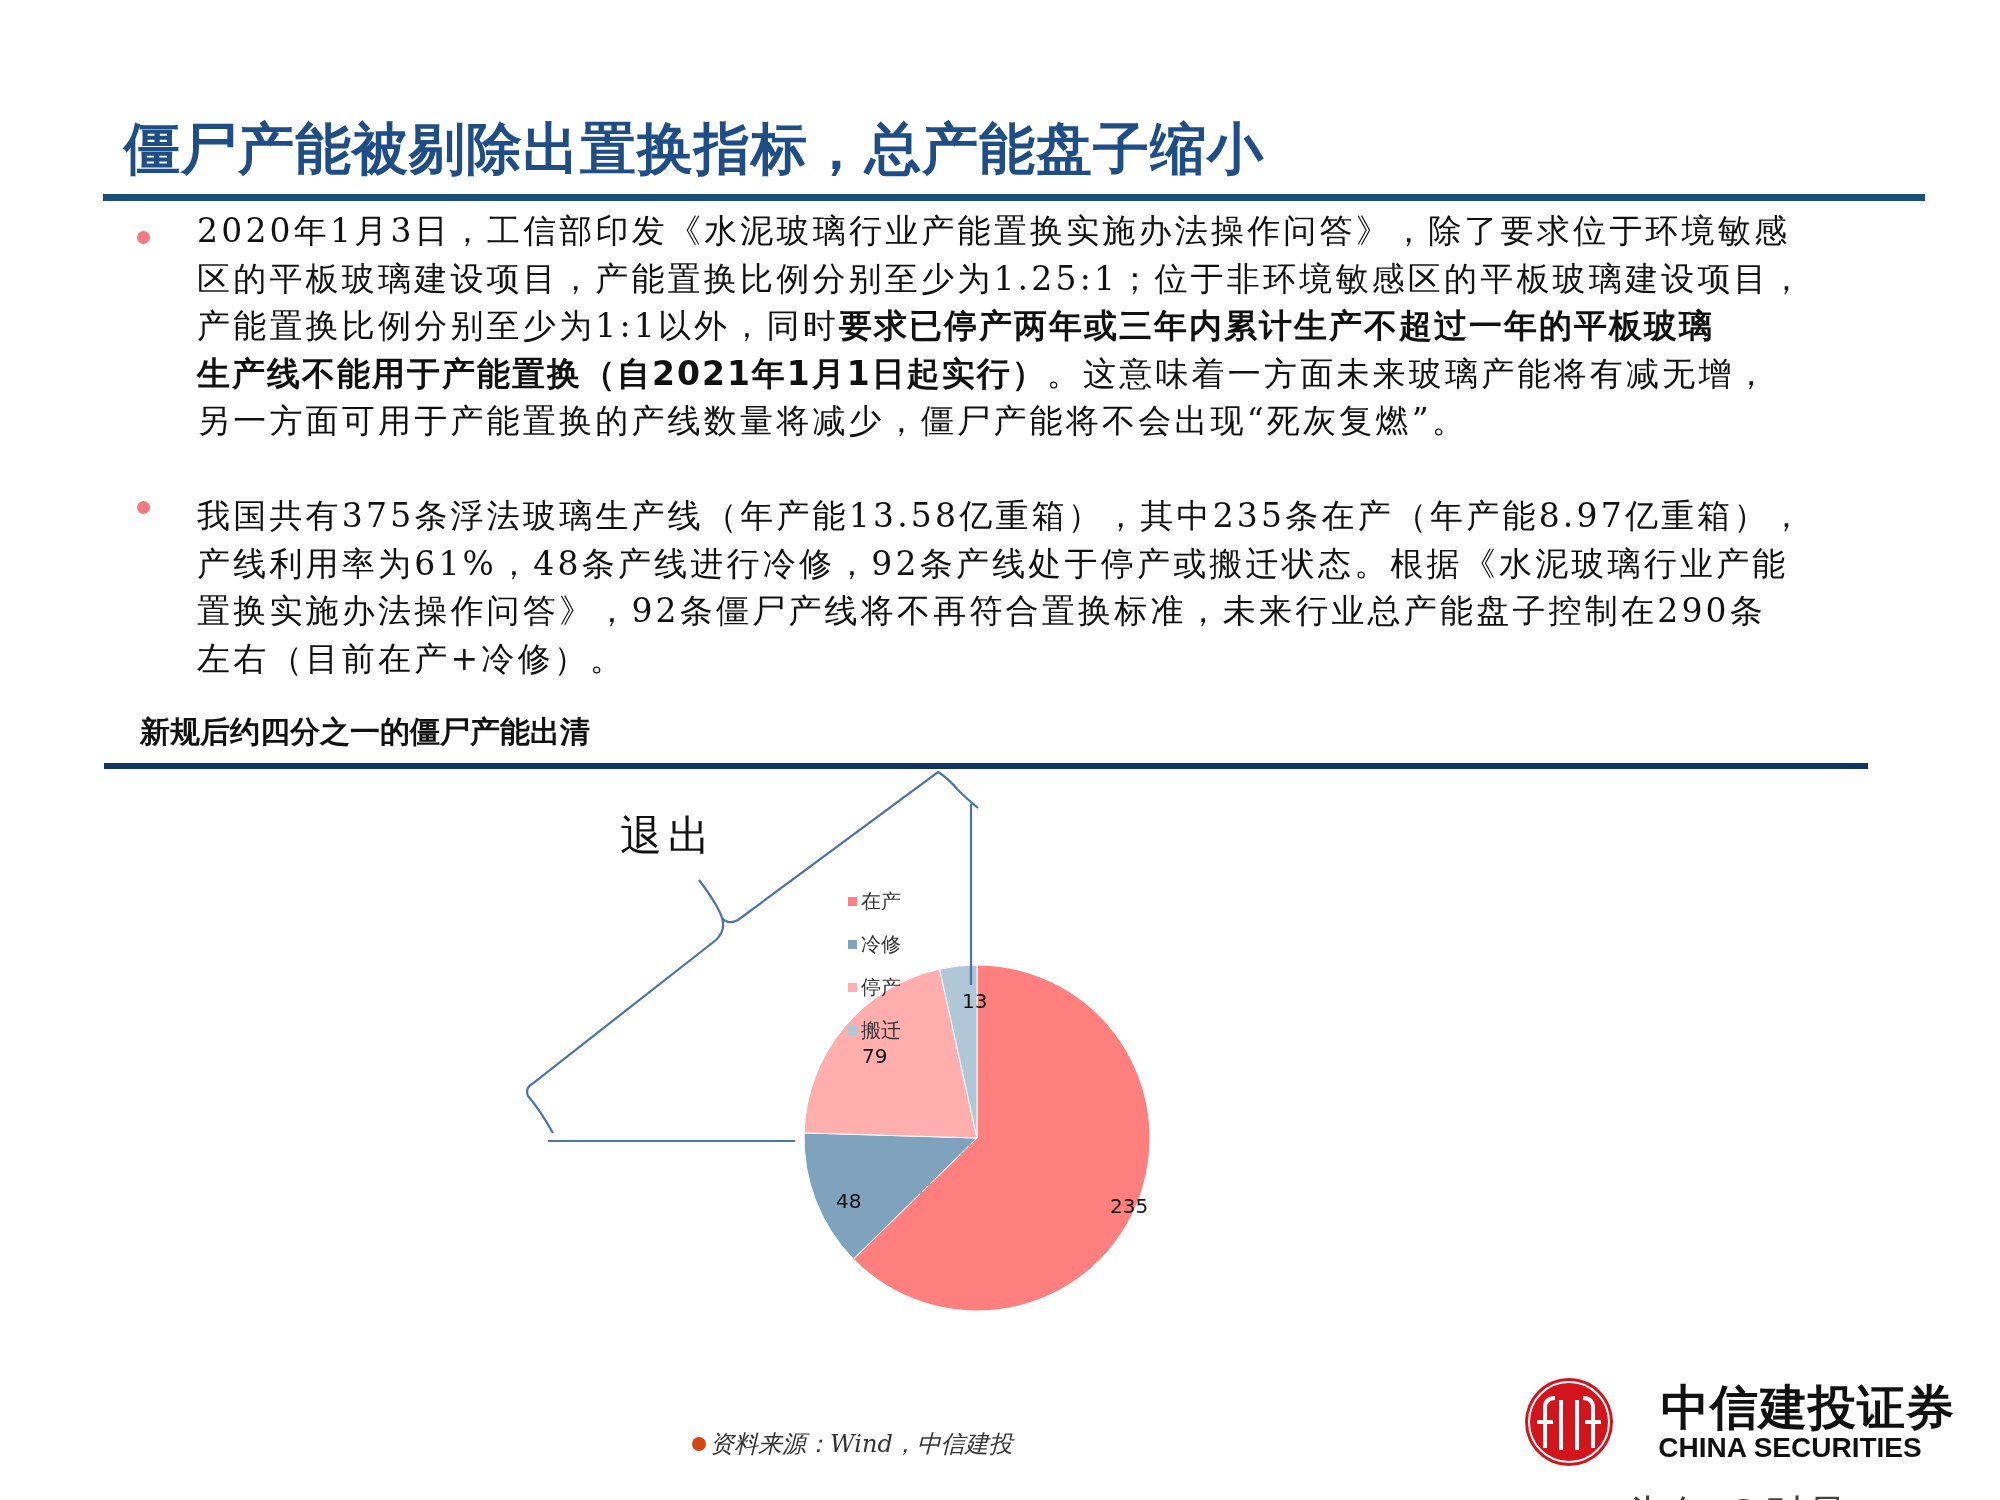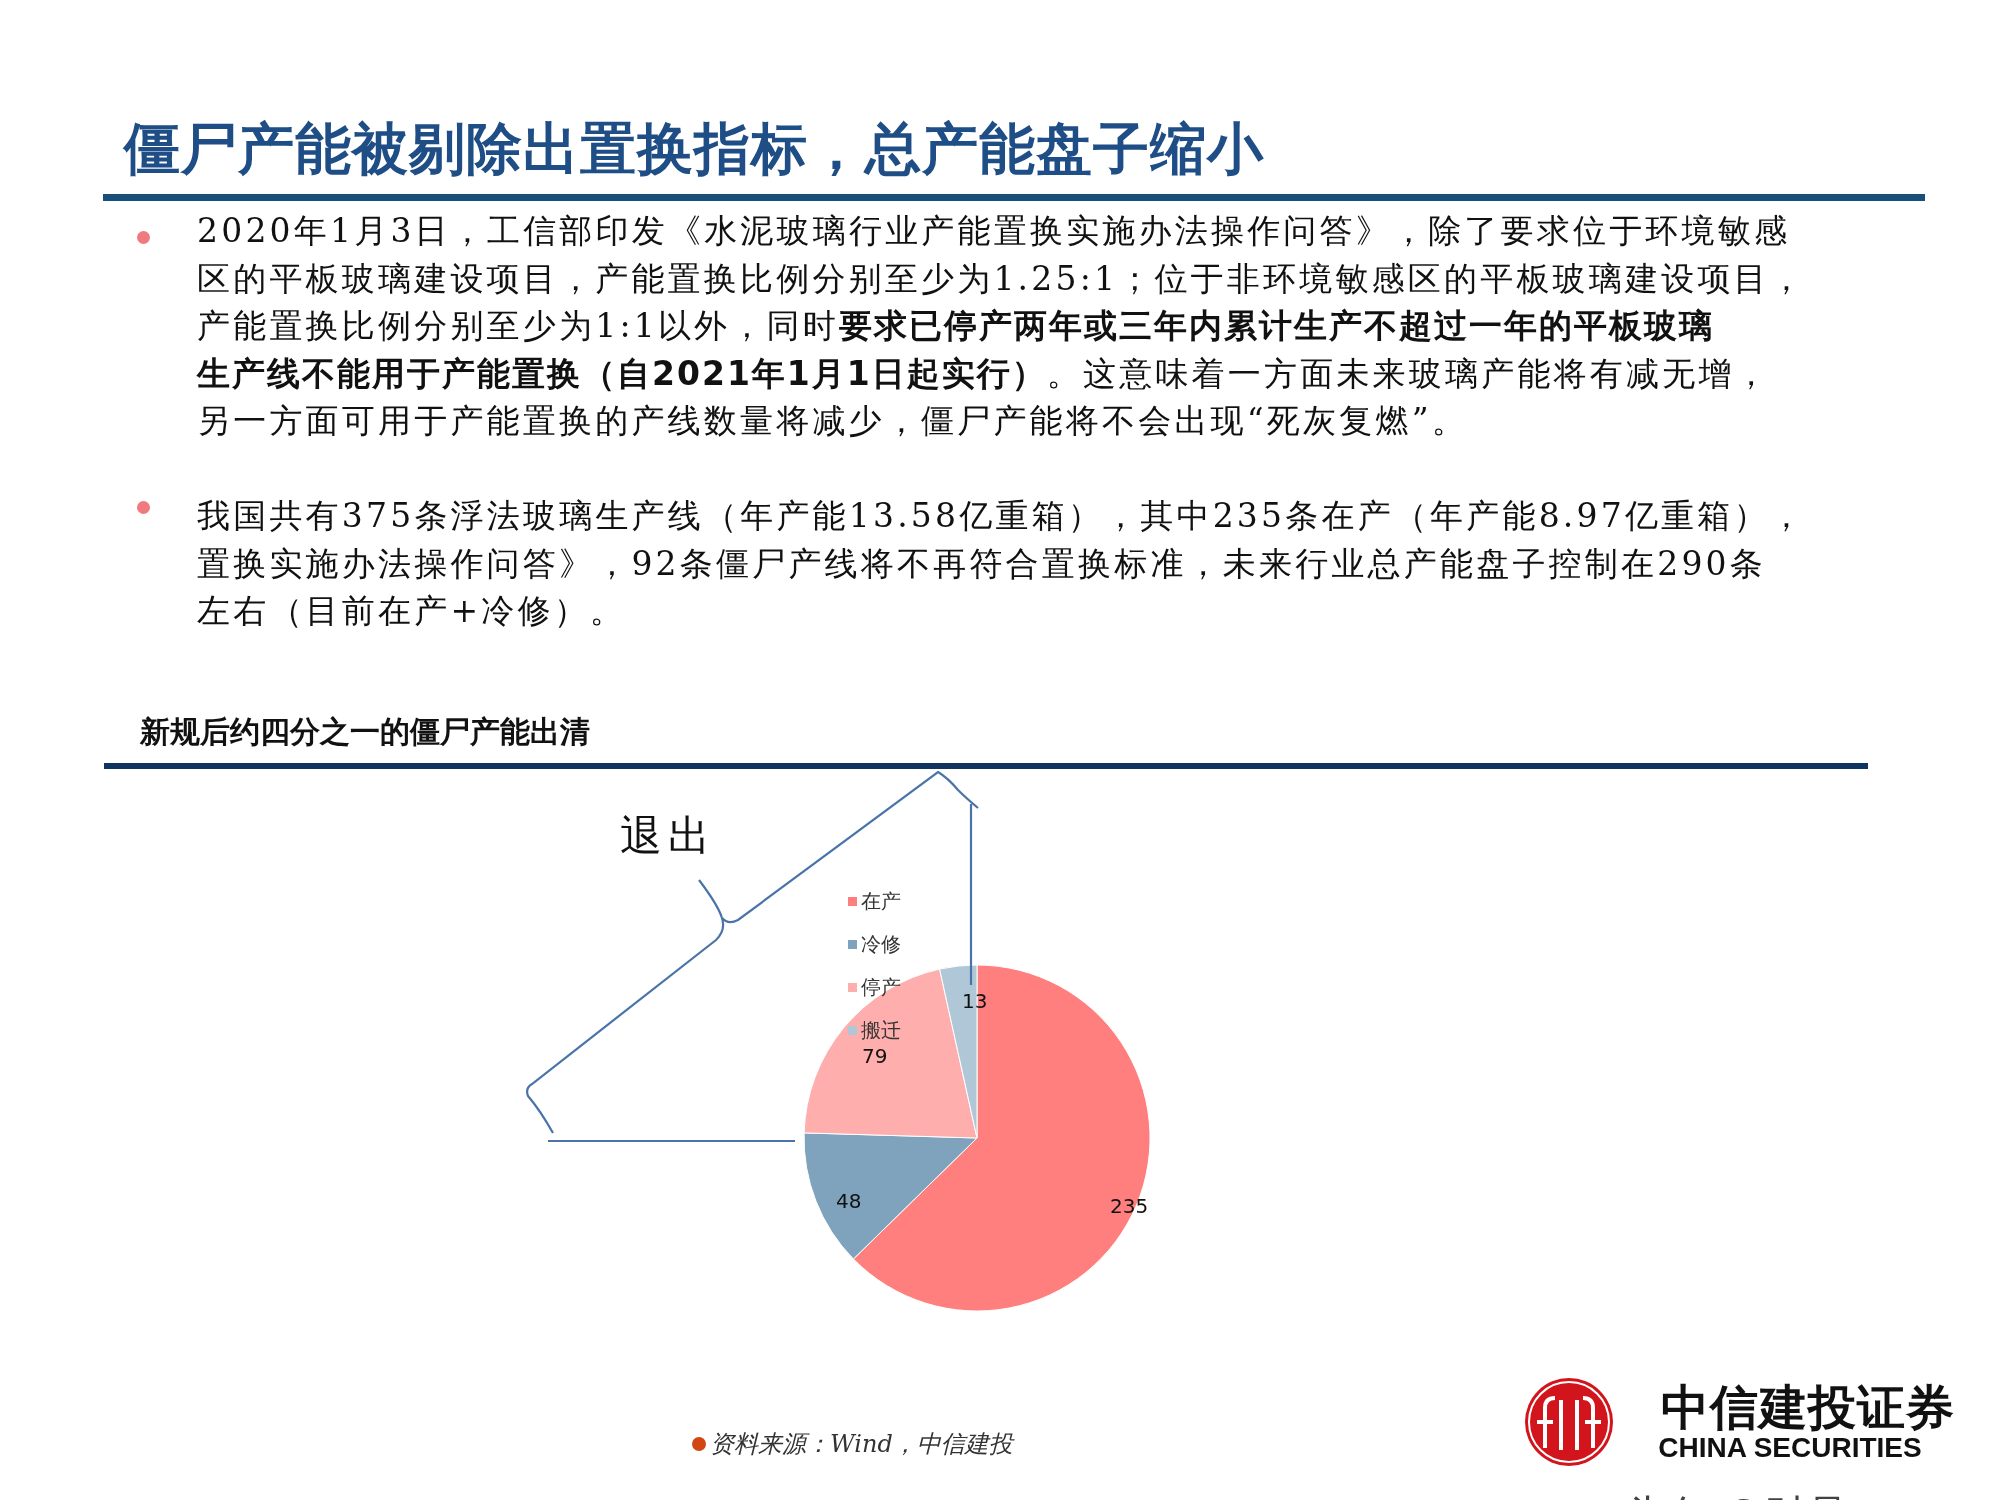--- a/index.html
+++ b/index.html
@@ -94,20 +94,21 @@
     <span class="line"><span>2020年1月3日，工信部印发《水泥玻璃行业产能置换实施办法操作问答》，除了要求位于环境敏感</span></span>
     <span class="line"><span>区的平板玻璃建设项目，产能置换比例分别至少为1.25:1；位于非环境敏感区的平板玻璃建设项目，</span></span>
     <span class="line"><span>产能置换比例分别至少为1:1以外，同时</span><b>要求已停产两年或三年内累计生产不超过一年的平板玻璃</b></span>
     <span class="line"><b>生产线不能用于产能置换（自2021年1月1日起实行）</b><span>。这意味着一方面未来玻璃产能将有减无增，</span></span>
     <span class="line"><span>另一方面可用于产能置换的产线数量将减少，僵尸产能将不会出现“死灰复燃”。</span></span>
   </div>
 
 <span class="bullet b2"></span>
 <div class="para p2">
     <span class="line"><span>我国共有375条浮法玻璃生产线（年产能13.58亿重箱），其中235条在产（年产能8.97亿重箱），</span></span>
+    <span class="line"><span>产线利用率为61%，48条产线进行冷修，92条产线处于停产或搬迁状态。根据《水泥玻璃行业产能</span></span>
     <span class="line"><span>置换实施办法操作问答》，92条僵尸产线将不再符合置换标准，未来行业总产能盘子控制在290条</span></span>
     <span class="line"><span>左右（目前在产+冷修）。</span></span>
   </div>
 
 <div class="subtitle">新规后约四分之一的僵尸产能出清</div>
 <div class="rule-sub"></div>
 
 <svg class="chart" width="2000" height="1500" viewBox="0 0 2000 1500">
   <g id="pie-slices">
       <path d="M977 1138 L977.0 965.0 A173 173 0 1 1 853.4 1259.0 Z" fill="#ff7f7f" stroke="#ffffff" stroke-width="1"></path>

